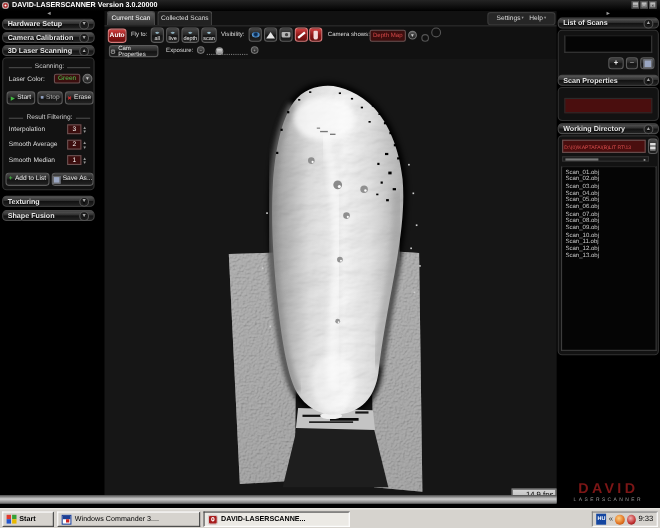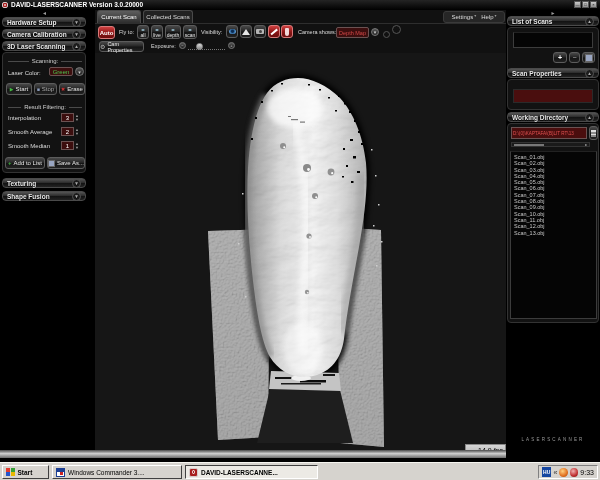--- a/index.html
+++ b/index.html
@@ -407,20 +407,21 @@
         <div class="file">Scan_08.obj</div>
         <div class="file">Scan_09.obj</div>
         <div class="file">Scan_10.obj</div>
         <div class="file">Scan_11.obj</div>
         <div class="file">Scan_12.obj</div>
         <div class="file">Scan_13.obj</div>
       </div>
     </div>
 
     <div class="abs" style="left:0;top:427px;width:94px;text-align:center;">
+      <div style="color:#7d1616;font-weight:bold;font-size:13px;letter-spacing:3px;line-height:14px;">DAVID</div>
       <div style="color:#9a9a9a;font-size:4.5px;letter-spacing:2.2px;line-height:6px;">LASERSCANNER</div>
     </div>
   </div>
 
   <div id="taskbar" class="abs" style="left:0;top:462px;width:600px;height:18px;">
     <div class="abs bout" style="left:2px;top:2px;width:47px;height:14px;">
       <span style="display:inline-grid;grid-template-columns:4px 4px;grid-template-rows:4px 4px;gap:0.5px;">
         <span style="background:#e23a2e;"></span>
           <span style="background:#35a035;"></span>
         <span style="background:#2255cc;"></span>

